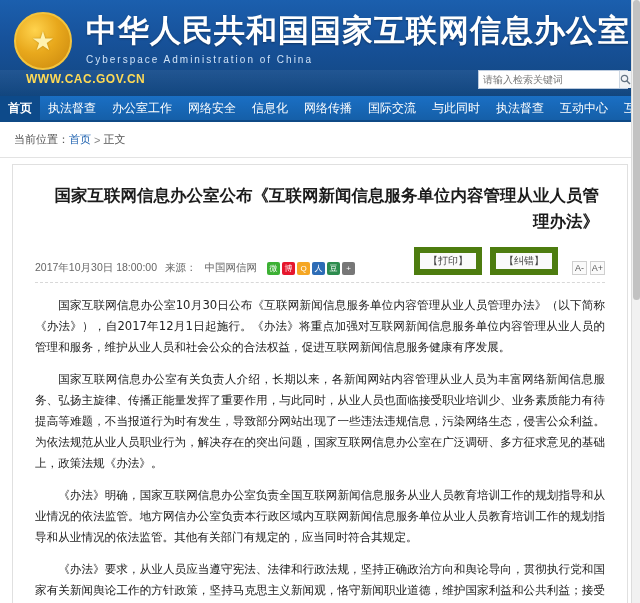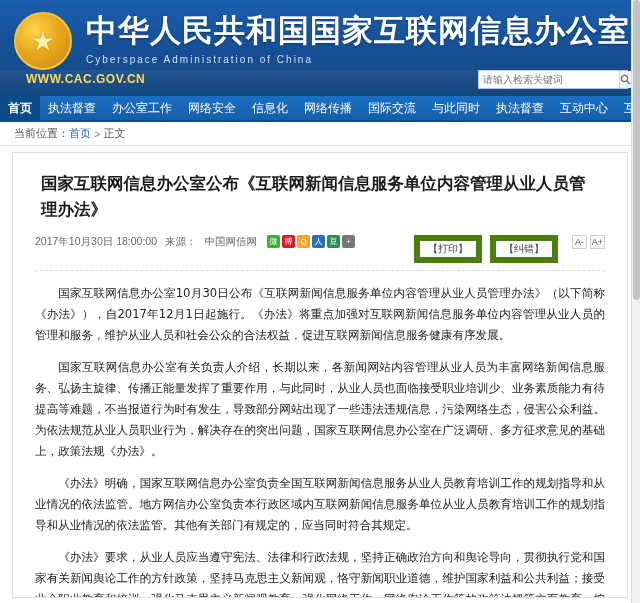--- a/index.html
+++ b/index.html
@@ -92,51 +92,51 @@
     color: #fff;
     padding: 0 8px;
     display: flex; align-items: center;
     white-space: nowrap;
     cursor: pointer;
   }
   .nav-item.active { background: #0d4a8a; font-weight: bold; }
 
   
   .crumb {
-    height: 24px;
+    height: 36px;
     display: flex; align-items: center;
     padding: 8px 14px;
     font-size: 11px; color: #555;
     background: #fff;
     border-bottom: 1px solid #e3e3e3;
   }
   .crumb a { color: #1a5fae; text-decoration: none; cursor: pointer; }
   .crumb .sep { margin: 0 3px; color: #888; }
 
   
   .content {
     margin: 6px 12px 0 12px;
     background: #fff;
     border: 1px solid #e0e0e0;
     padding: 14px 22px 10px 22px;
     height: 446px;
     overflow: hidden;
     position: relative;
   }
   .art-title {
-    text-align: left;
+    text-align: right;
     font-family: "DejaVu Sans", sans-serif;
     font-size: 16.5px;
     font-weight: bold;
     color: #1b1b1b;
     line-height: 26px;
     padding: 4px 6px 12px 6px;
   }
   .meta {
-    display: flex; align-items: flex-start;
+    display: flex; align-items: flex-end;
     font-size: 10.5px; color: #666;
     border-bottom: 1px dashed #d8d8d8;
     padding-bottom: 7px;
     gap: 8px;
   }
   .meta .date { white-space: nowrap; }
   .meta .source { white-space: nowrap; }
   .share { display: flex; gap: 2px; margin-left: 2px; }
   .share i {
     width: 13px; height: 13px; display: inline-block;

